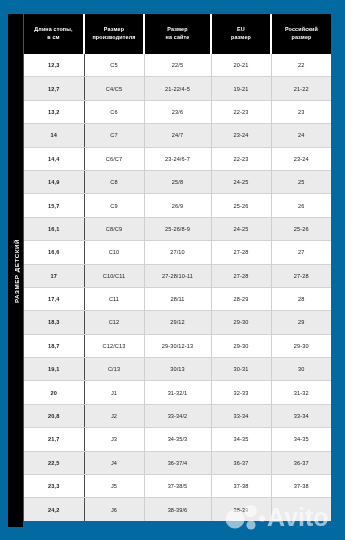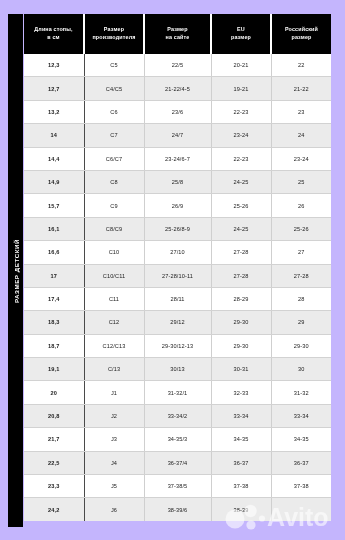--- a/index.html
+++ b/index.html
@@ -15,21 +15,21 @@
     position: relative;
     -webkit-font-smoothing: antialiased;
   }
 
   #page {
     position: absolute;
     left: 0;
     top: 0;
     width: 345px;
     height: 540px;
-    background: #c4b5fd;
+    background: #0369a1;
   }
 
   
   .side-bar {
     position: absolute;
     left: 8px;
     top: 14px;
     width: 15px;
     height: 513px;
     background: #000000;

